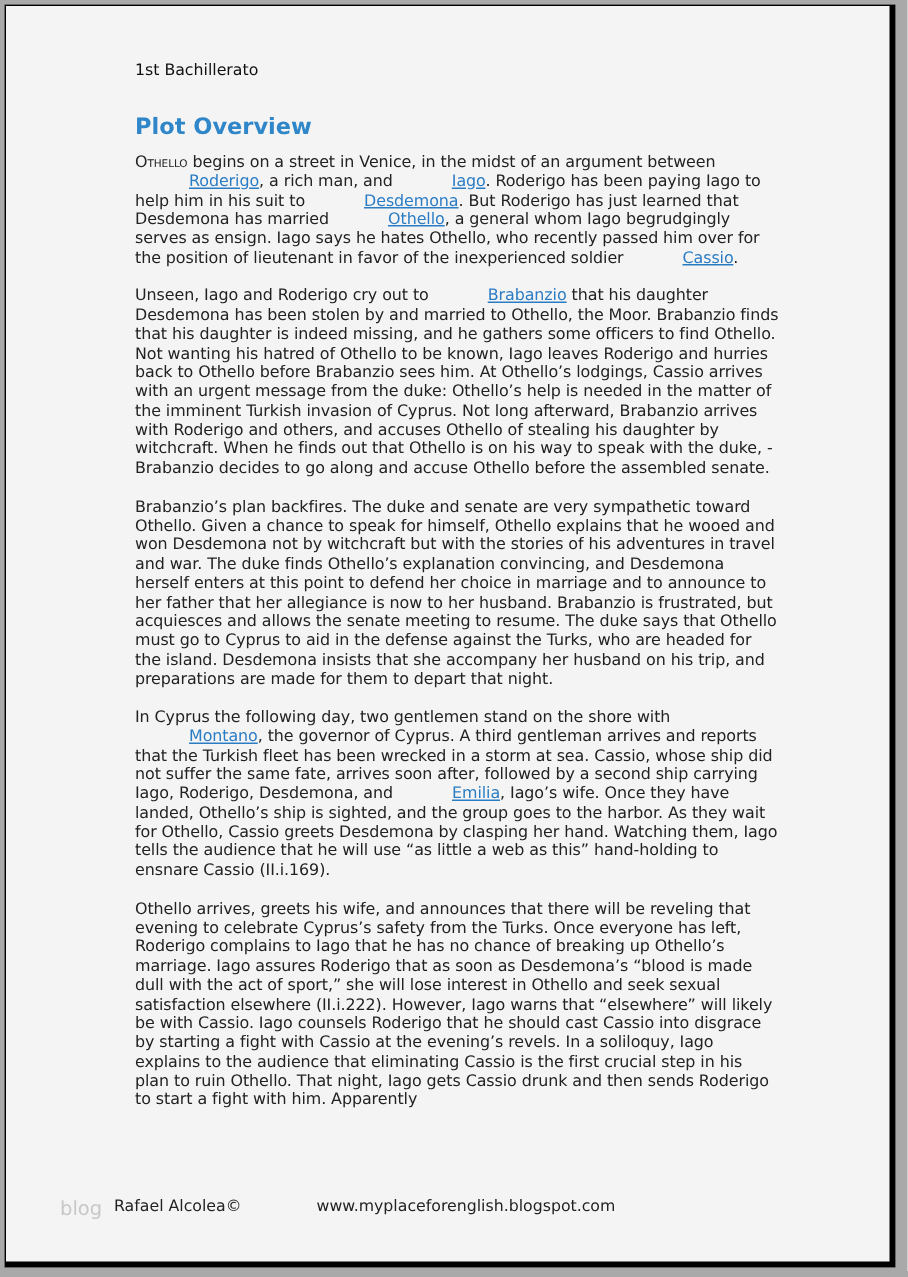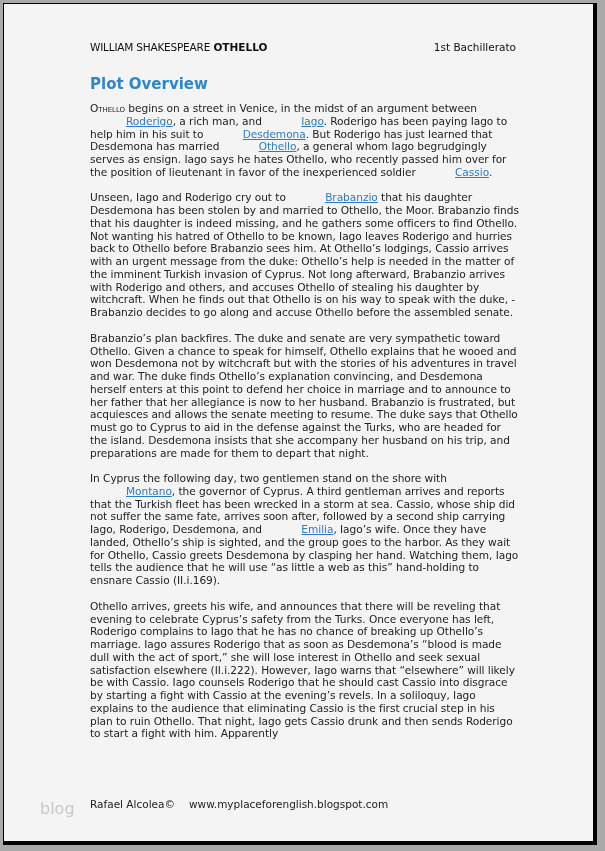--- a/index.html
+++ b/index.html
@@ -27,31 +27,30 @@
     font-family:"DejaVu Sans", sans-serif; font-size:10.6px; line-height:12.75px; color:#222;
     letter-spacing:-0.05px;
   }
   .content p { margin:0 0 12.9px 0; }
   .link { color:#2a7cc4; text-decoration:underline;margin-left:36px; }
   .sc { font-variant:small-caps; }
   .footer {
     position:absolute; top:794px; left:0; width:100%;
     font-family:"DejaVu Sans", sans-serif; font-size:10.5px; color:#222;
   }
-  .footer .blog { position:absolute; left:36px; top:1px; color:#c8c8c8; font-size:16px; }
-  .footer .copyright { position:absolute; left:86px; }
-  .footer .site { position:absolute; left:185px; }
+  .footer .blog { position:absolute; left:36px; top:1px; color:#c8c8c8; font-size:13px; }
+  .footer .copyright { position:absolute; left:72px; }
+  .footer .site { position:absolute; left:207px; }
 </style>
 </head>
 <body>
 
 <div class="page">
 
   <div class="header">
-    <span><span class="author">WILLIAM SHAKESPEARE</span> <span class="play">OTHELLO</span></span>
     <span>1st Bachillerato</span>
   </div>
 
   <div class="section-title">Plot Overview</div>
 
   <div class="content">
     <p><span class="sc">Othello</span><span> begins on a street in Venice, in the midst of an argument between </span><a class="link">Roderigo</a><span>, a rich man, and </span><a class="link">Iago</a><span>. Roderigo has been paying Iago to help him in his suit to </span><a class="link">Desdemona</a><span>. But Roderigo has just learned that Desdemona has married </span><a class="link">Othello</a><span>, a general whom Iago begrudgingly serves as ensign. Iago says he hates Othello, who recently passed him over for the position of lieutenant in favor of the inexperienced soldier </span><a class="link"> Cassio</a><span>.</span></p>
 
     <p><span>Unseen, Iago and Roderigo cry out to </span><a class="link">Brabanzio</a><span> that his daughter Desdemona has been stolen by and married to Othello, the Moor. Brabanzio finds that his daughter is indeed missing, and he gathers some officers to find Othello. Not wanting his hatred of Othello to be known, Iago leaves Roderigo and hurries back to Othello before Brabanzio sees him. At Othello’s lodgings, Cassio arrives with an urgent message from the duke: Othello’s help is needed in the matter of the imminent Turkish invasion of Cyprus. Not long afterward, Brabanzio arrives with Roderigo and others, and accuses Othello of stealing his daughter by witchcraft. When he finds out that Othello is on his way to speak with the duke, -Brabanzio decides to go along and accuse Othello before the assembled senate.</span></p>
 

